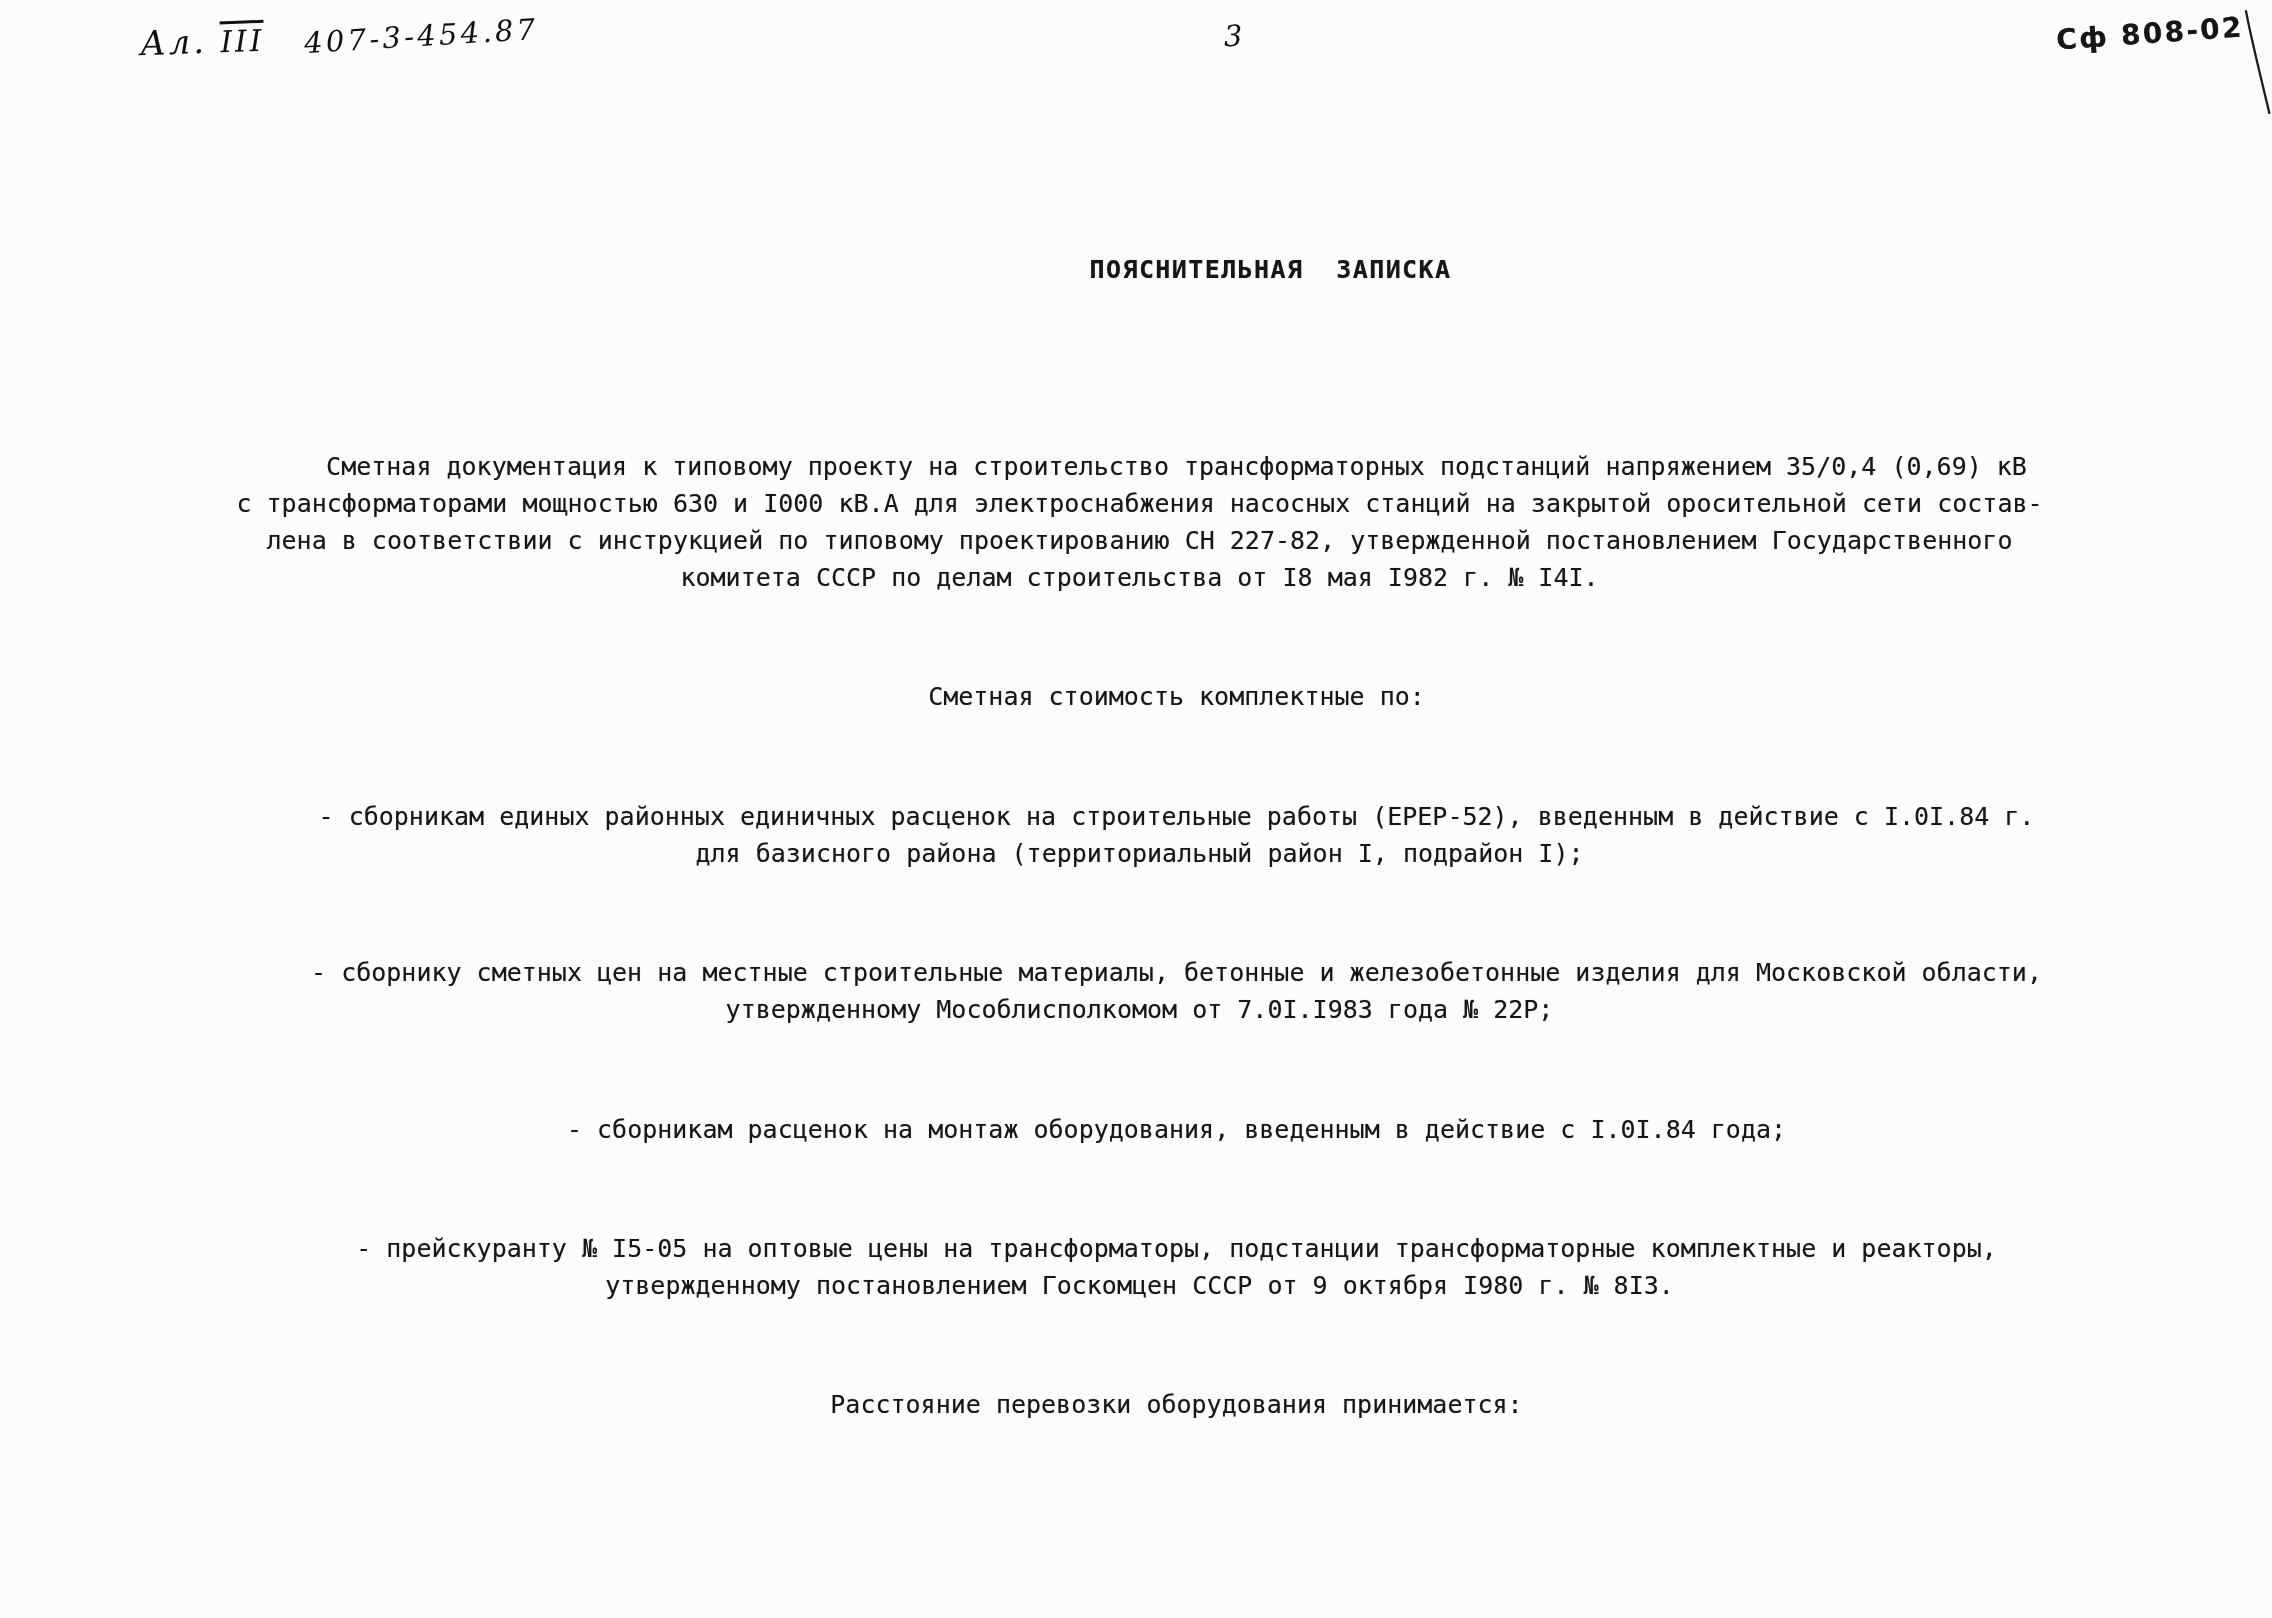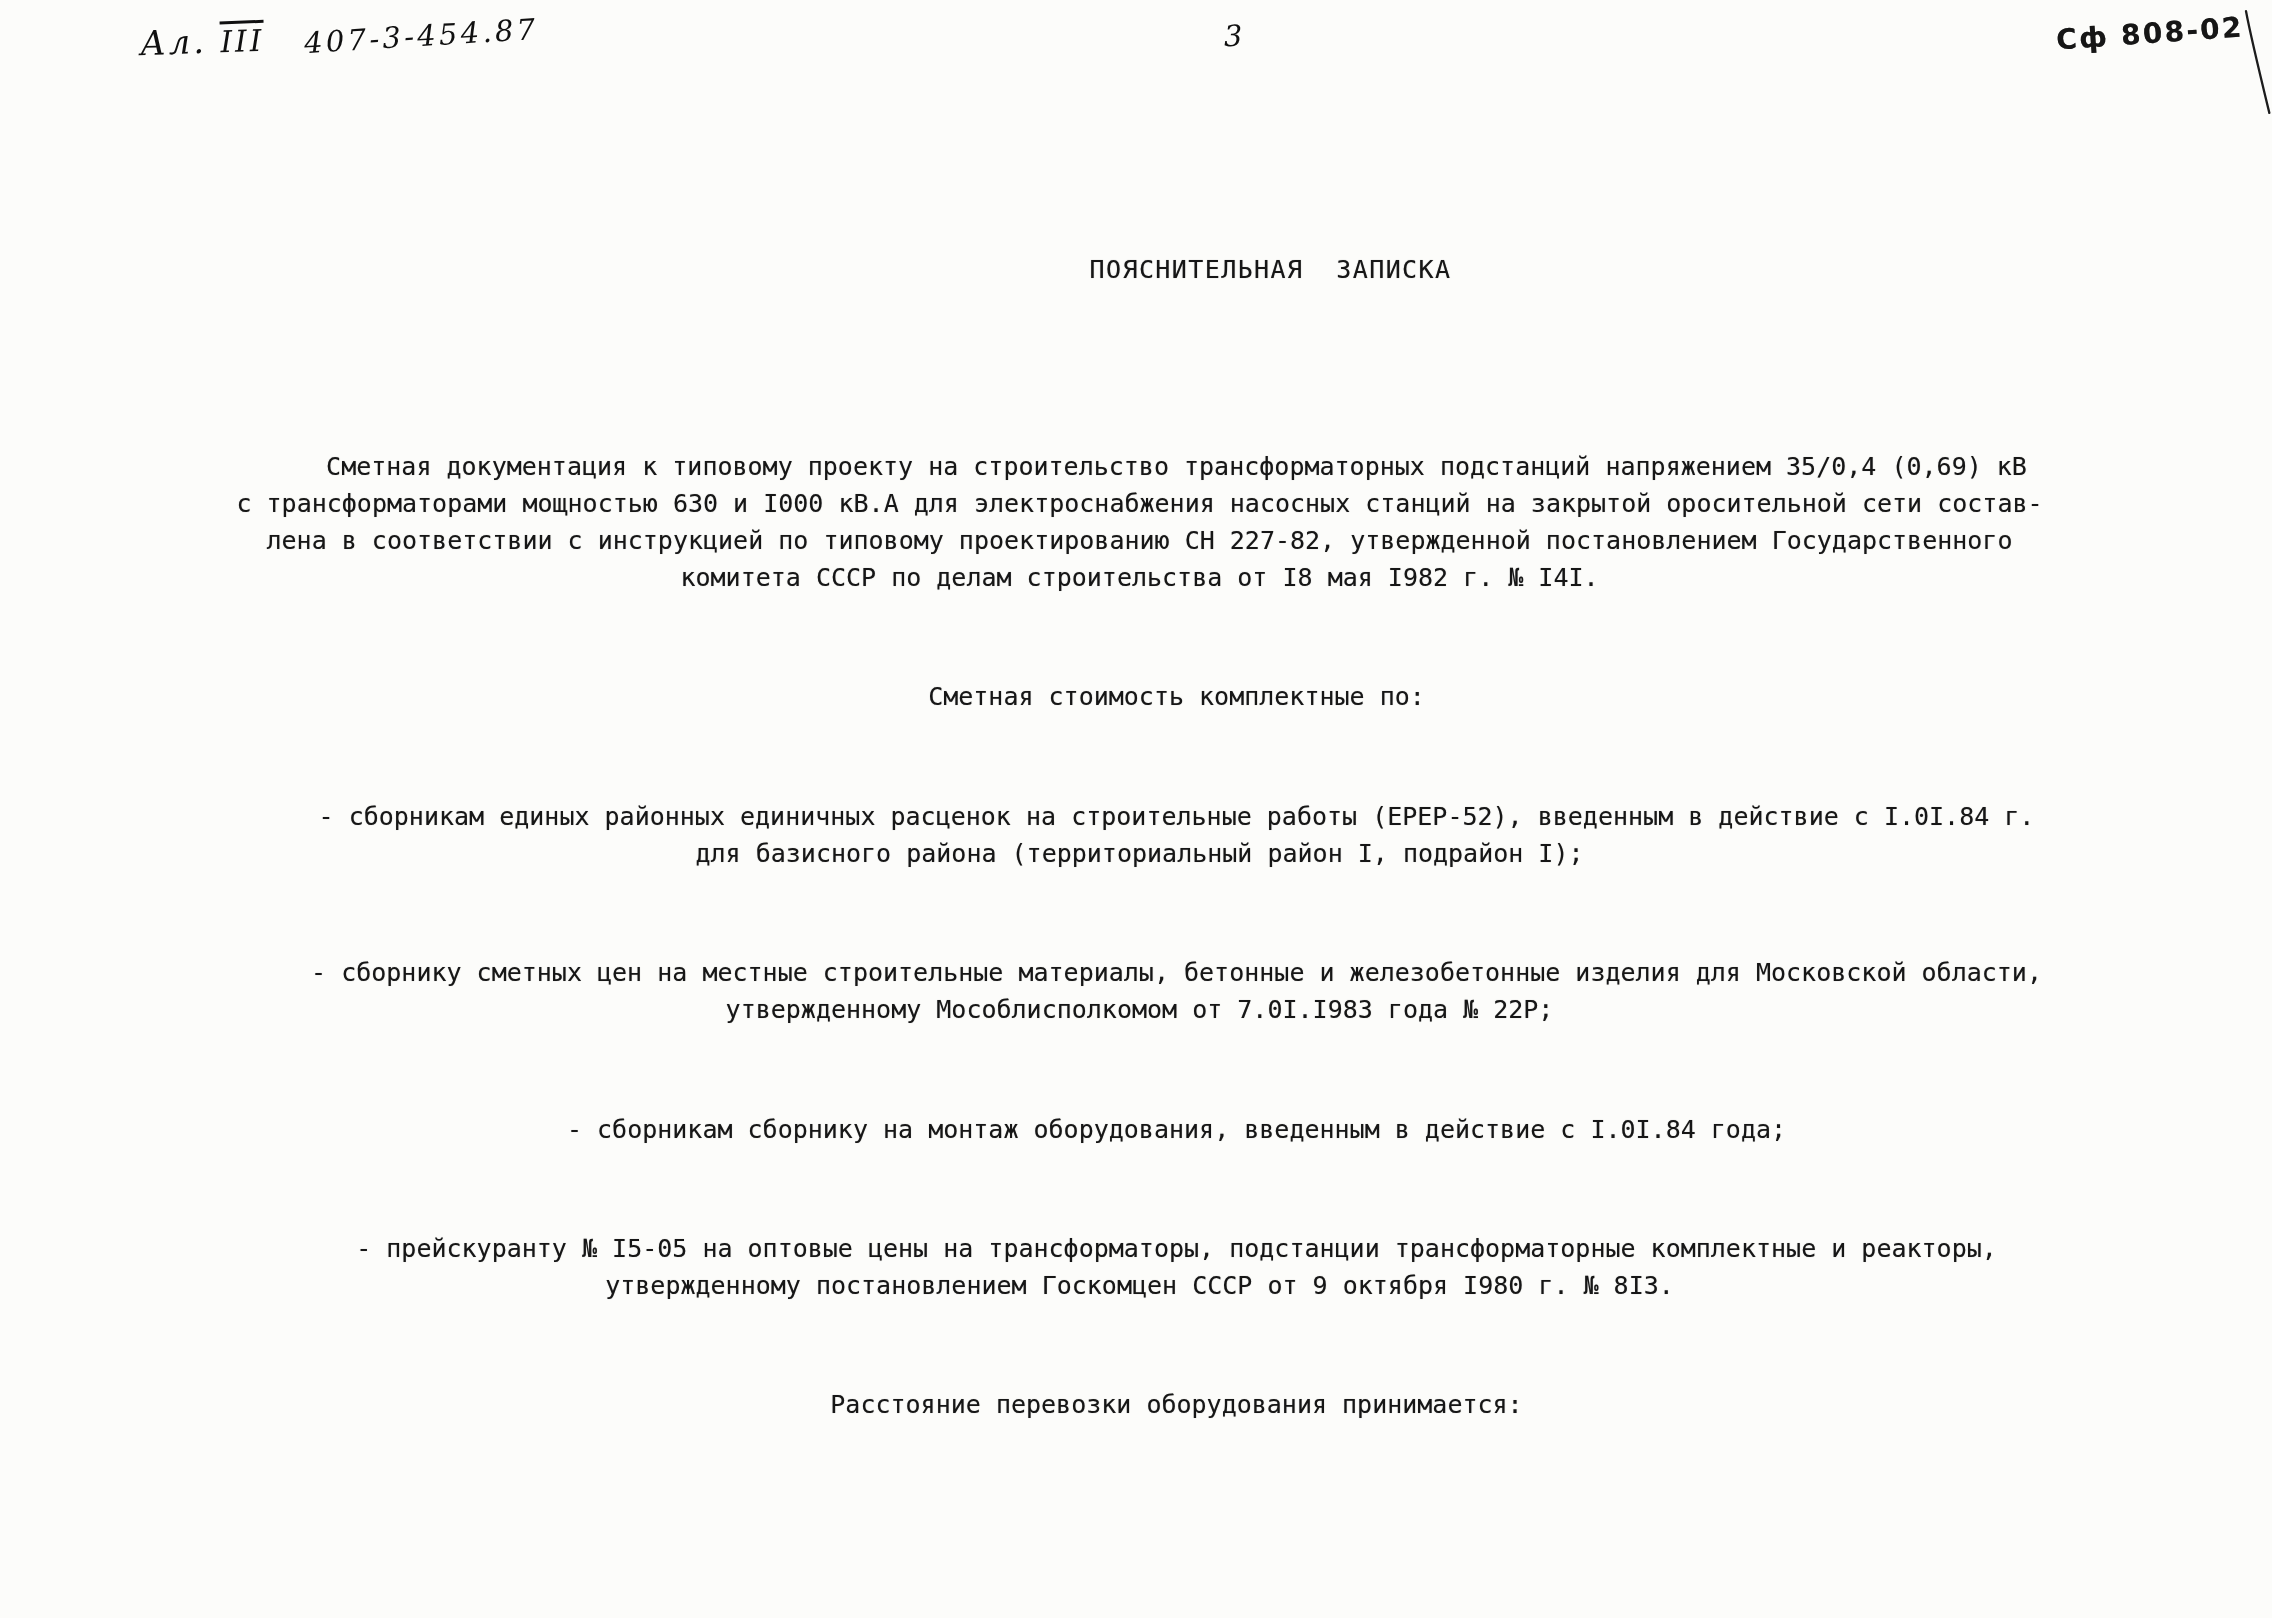--- a/index.html
+++ b/index.html
@@ -52,21 +52,21 @@
     width: 1853px;
     font-size: 25px;
     line-height: 37px;
     white-space: pre-wrap;
   }
   .doc-title {
     text-align: center;
     padding-left: 262px;
     letter-spacing: 1.4px;
     margin: 0 0 49px 0;
-    font-weight: normal;
+    font-weight: bold;
     text-shadow: 0 0 0.9px rgba(15,15,15,0.45);
   }
   .content p { margin: 0 0 8.4px 0; text-align: center; }
   .p-indent { text-indent: 74px; }
 </style>
 </head>
 <body>
 
 <div class="page">
 
@@ -91,21 +91,21 @@
 
     <p class="p-indent">Сметная документация к типовому проекту на строительство трансформаторных подстанций напряжением 35/0,4 (0,69) кВ
 с трансформаторами мощностью 630 и I000 кВ.А для электроснабжения насосных станций на закрытой оросительной сети состав-
 лена в соответствии с инструкцией по типовому проектированию СН 227-82, утвержденной постановлением Государственного
 комитета СССР по делам строительства от I8 мая I982 г. № I4I.</p>
     <p class="p-indent">Сметная стоимость комплектные по:</p>
     <p class="p-indent">- сборникам единых районных единичных расценок на строительные работы (ЕРЕР-52), введенным в действие с I.0I.84 г.
 для базисного района (территориальный район I, подрайон I);</p>
     <p class="p-indent">- сборнику сметных цен на местные строительные материалы, бетонные и железобетонные изделия для Московской области,
 утвержденному Мособлисполкомом от 7.0I.I983 года № 22Р;</p>
-    <p class="p-indent">- сборникам сборнику на монтаж оборудования, введенным в действие с I.0I.84 года;</p>
+    <p class="p-indent">- сборникам расценок на монтаж оборудования, введенным в действие с I.0I.84 года;</p>
     <p class="p-indent">- прейскуранту № I5-05 на оптовые цены на трансформаторы, подстанции трансформаторные комплектные и реакторы,
 утвержденному постановлением Госкомцен СССР от 9 октября I980 г. № 8I3.</p>
     <p class="p-indent">Расстояние перевозки оборудования принимается:</p>
     
     
     
     
     
     
     

